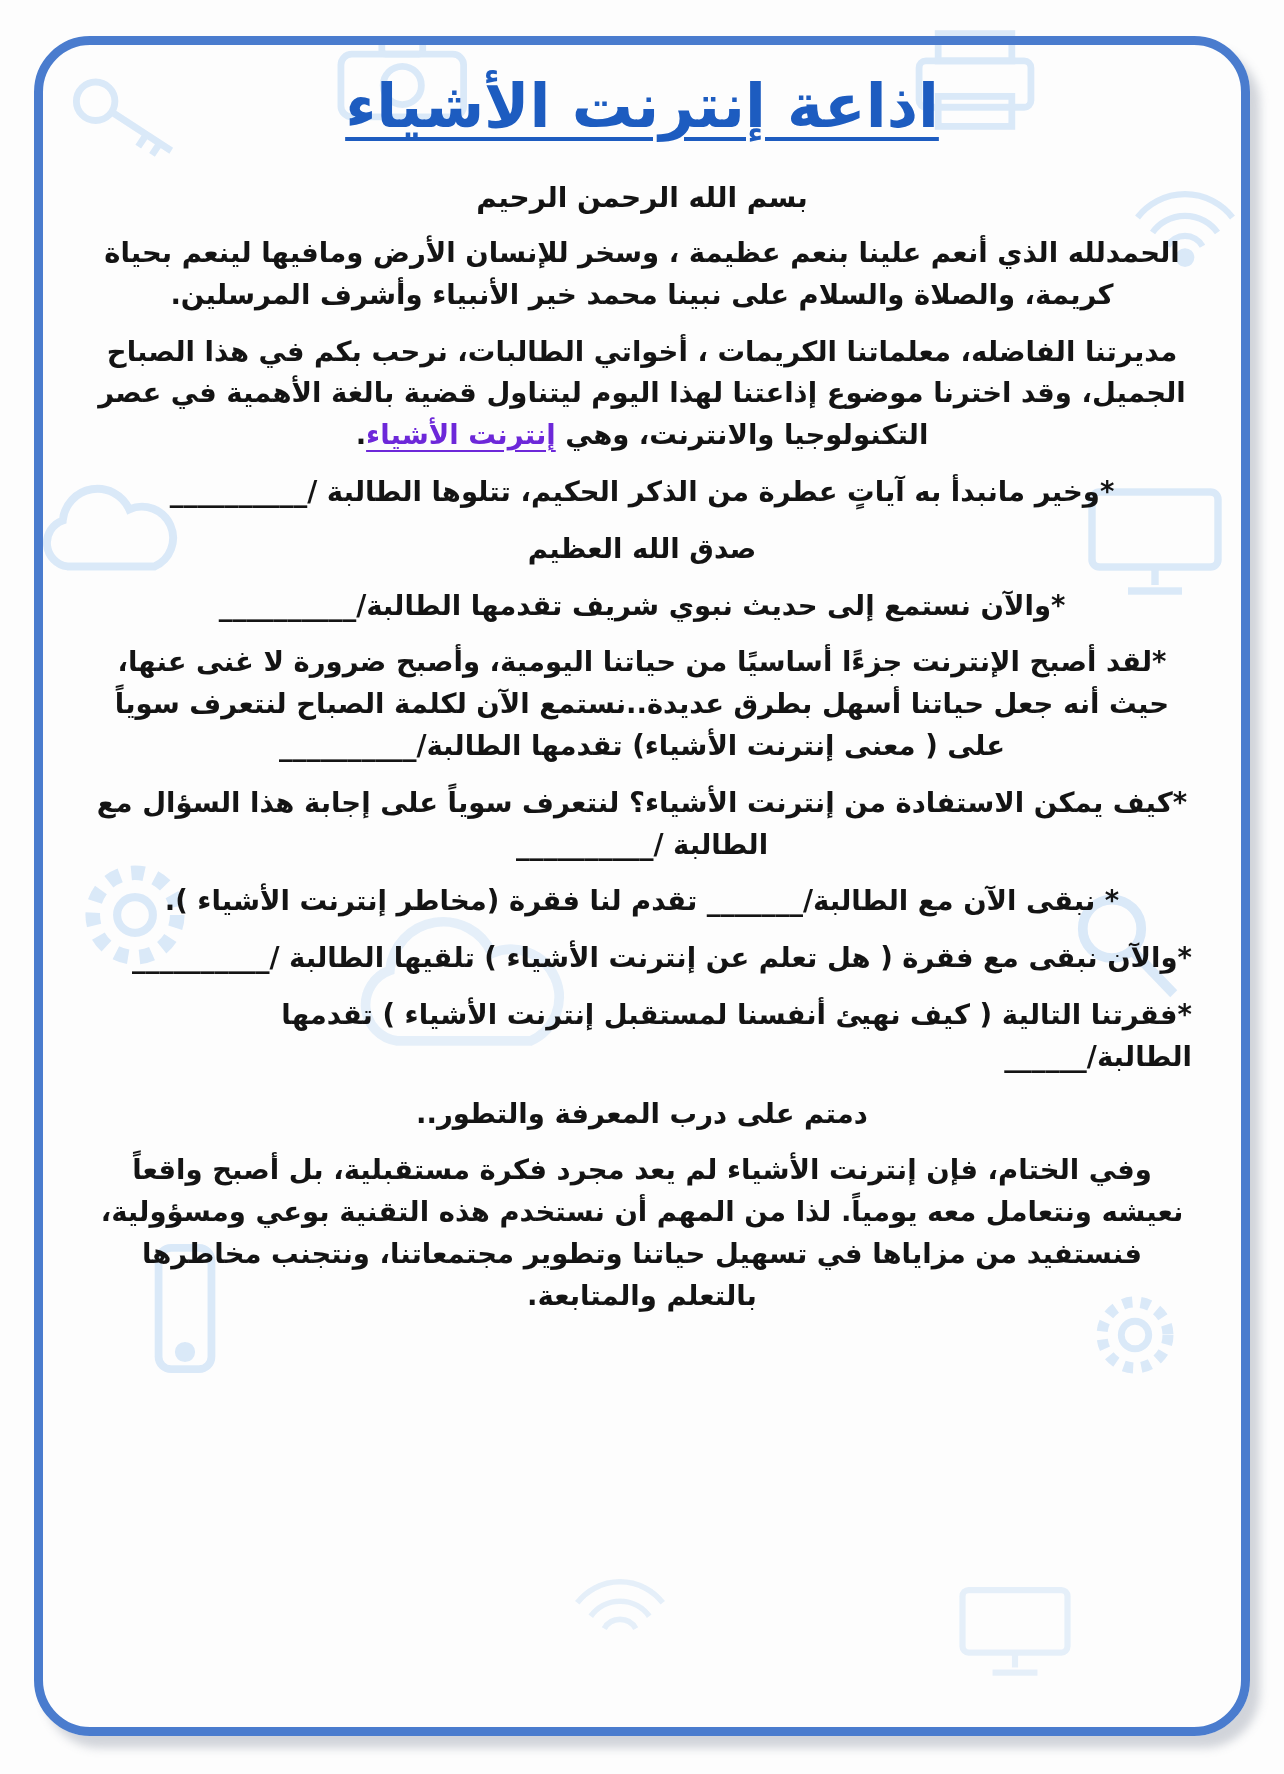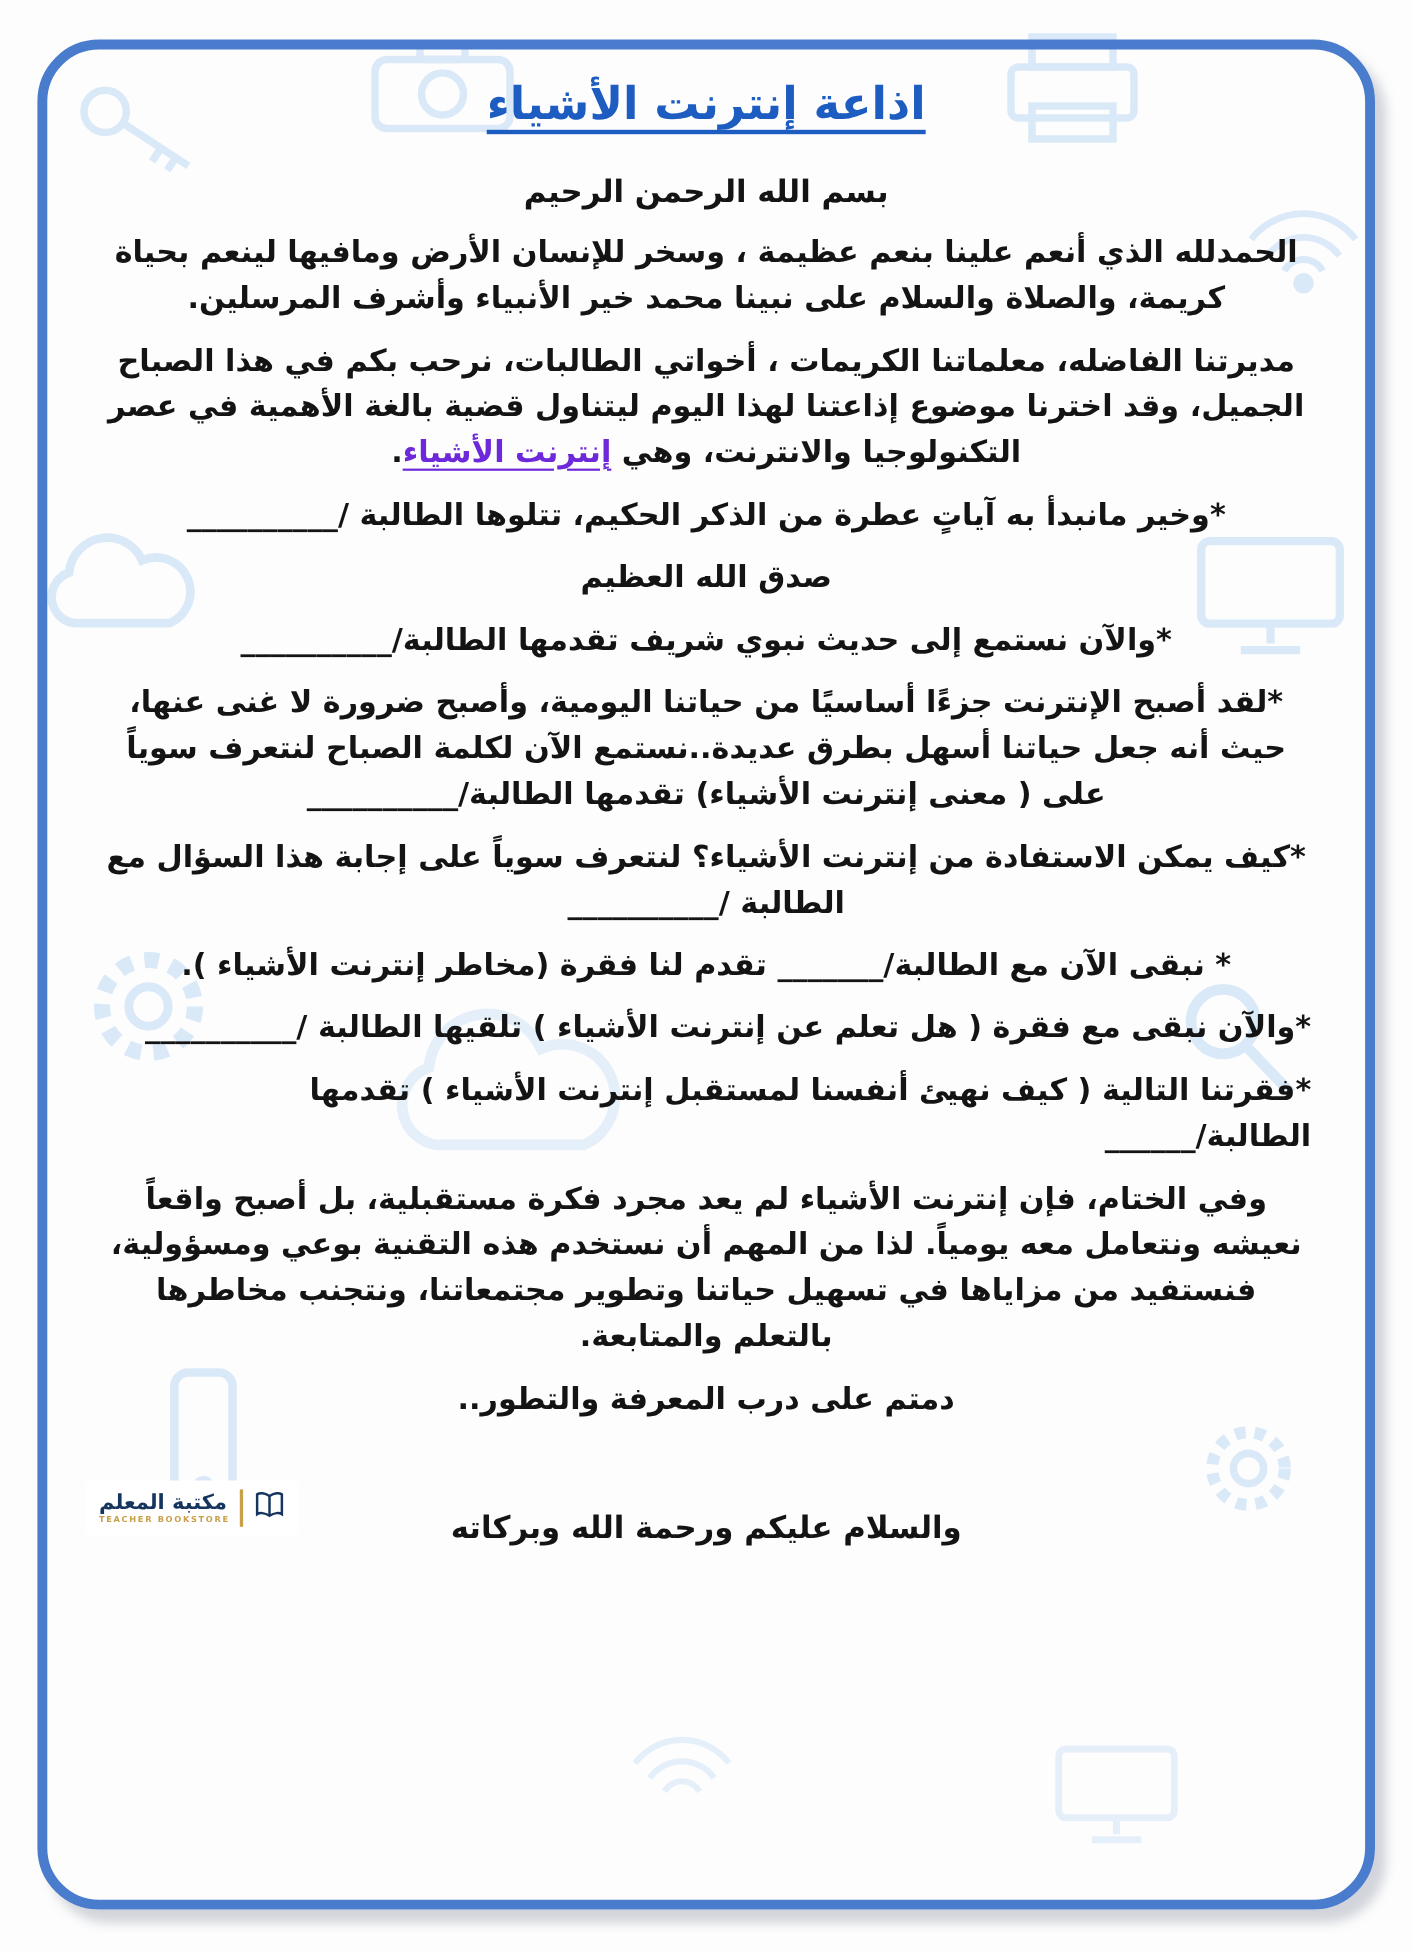--- a/index.html
+++ b/index.html
@@ -25,21 +25,21 @@
   main {
     position:absolute;
     left:92px; right:92px; top:70px;
     z-index:2;
     text-align:center;
     color:#141414;
     font-weight:700;
   }
   .title {
     display:inline-block;
-    font-size:41px;
+    font-size:61px;
     color:#1d5cc0;
     text-decoration:underline;
     text-decoration-thickness:4px;
     text-underline-offset:10px;
     margin-bottom:40px;
     letter-spacing:0;
   }
   .basmala { font-size:28px; margin-bottom:18px; }
   p.para { font-size:27.5px; line-height:1.52; margin:15px auto; max-width:1100px; }
   .mb-sm { margin-bottom:8px; }
@@ -175,32 +175,16 @@
 
   <p class="para mb-xl">*لقد أصبح الإنترنت جزءًا أساسيًا من حياتنا اليومية، وأصبح ضرورة لا غنى عنها، حيث أنه جعل حياتنا أسهل بطرق عديدة..نستمع الآن لكلمة الصباح لنتعرف سوياً على ( معنى إنترنت الأشياء) تقدمها الطالبة/__________</p>
 
   <p class="para mb-sm">*كيف يمكن الاستفادة من إنترنت الأشياء؟ لنتعرف سوياً على إجابة هذا السؤال مع الطالبة /__________</p>
   <p class="para mb-sm">* نبقى الآن مع الطالبة/_______ تقدم لنا فقرة (مخاطر إنترنت الأشياء ).</p>
   <p class="para mb-lg">*والآن نبقى مع فقرة ( هل تعلم عن إنترنت الأشياء ) تلقيها الطالبة /__________</p>
 
   <p class="para mb-lg">*فقرتنا التالية ( كيف نهيئ أنفسنا لمستقبل إنترنت الأشياء ) تقدمها الطالبة/______</p>
 
 
+  <p class="para">دمتم على درب المعرفة والتطور..</p>
   <p class="para mb-sm">وفي الختام، فإن إنترنت الأشياء لم يعد مجرد فكرة مستقبلية، بل أصبح واقعاً نعيشه ونتعامل معه يومياً. لذا من المهم أن نستخدم هذه التقنية بوعي ومسؤولية، فنستفيد من مزاياها في تسهيل حياتنا وتطوير مجتمعاتنا، ونتجنب مخاطرها بالتعلم والمتابعة.</p>
-  <p class="para">دمتم على درب المعرفة والتطور..</p>
 
-  <div class="footer-row">
-    <div class="logo">
-      <span>
-        <svg width="30" height="30" viewBox="0 0 40 40" fill="none" stroke="#16355e" stroke-width="3">
-          <path d="M20 8 C14 4 8 4 5 6 V30 C8 28 14 28 20 32 C26 28 32 28 35 30 V6 C32 4 26 4 20 8 Z"></path>
-          <path d="M20 8 V32"></path>
-        </svg>
-      </span>
-      <span class="logo-bar"></span>
-      <span class="logo-text">
-        <span class="logo-ar">مكتبة المعلم</span>
-        <span class="logo-en">TEACHER BOOKSTORE</span>
-      </span>
-    </div>
-    <div class="salam">والسلام عليكم ورحمة الله وبركاته</div>
-  </div>
 </main>
 
 </body></html>

